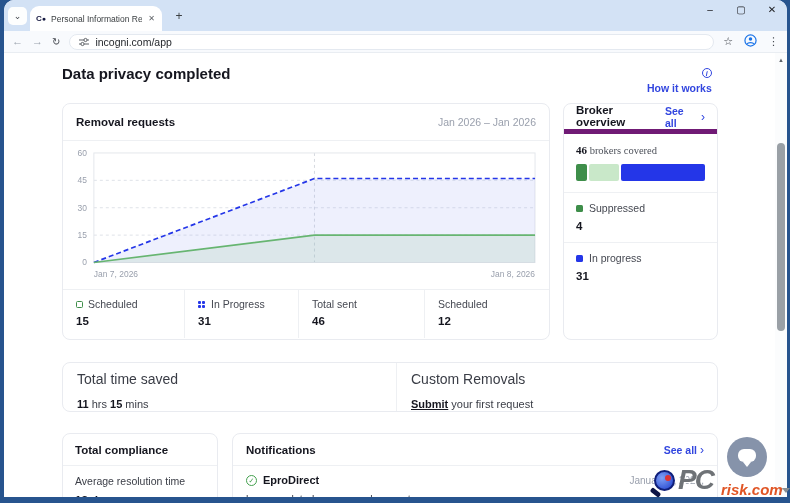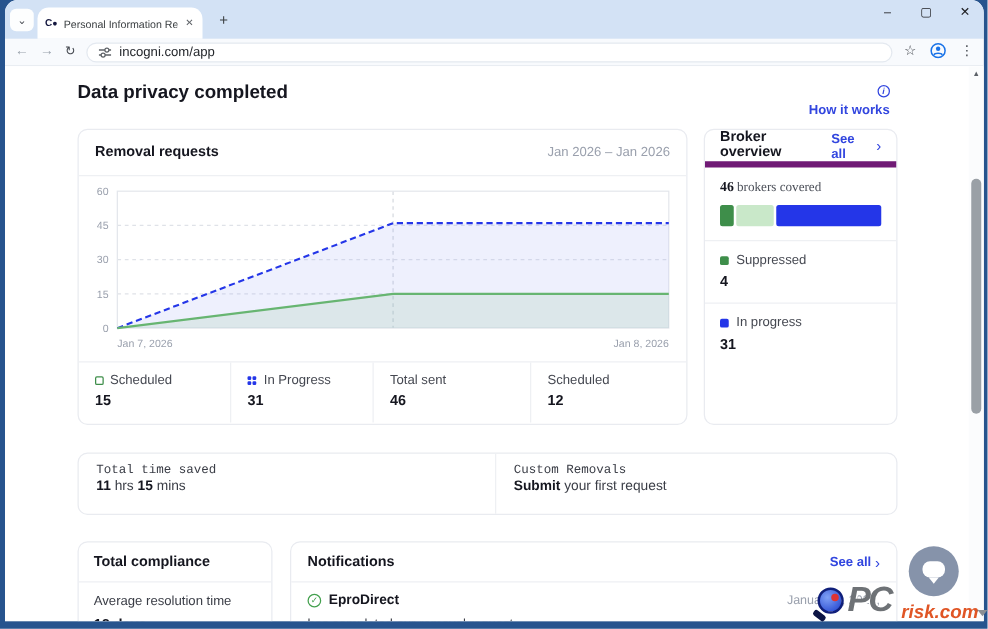--- a/index.html
+++ b/index.html
@@ -84,24 +84,24 @@
   .bo-row { padding:9px 12px 10px; border-bottom:1px solid #eef0f3; }
   .bo-row:last-child { border-bottom:none; }
   .bo-leg { display:flex; align-items:center; gap:6px; font-size:10.5px; color:#454851; }
   .swatch { width:7px; height:7px; border-radius:1.5px; }
   .bo-val { font-size:11.5px; font-weight:700; color:#15161f; margin-top:6px; }
 
   
   .card-time { left:58px; top:309px; width:656px; height:50px; display:flex; }
   .ts-col { padding:8px 14px; }
   .ts-col.left { width:334px; border-right:1px solid #eef0f3; }
-  .ts-label { font-size:10px; color:#3a3d46;font-family:Liberation Mono, monospace; }
-  .ts-value { font-size:11px; color:#3a3d46; margin-top:1px; }
+  .ts-label { font-size:14px; color:#3a3d46; }
+  .ts-value { font-size:11px; color:#3a3d46; margin-top:11px; }
   .ts-value b { color:#15161f; }
-  .submit-link { font-weight:700; color:#15161f; cursor:pointer;text-align:right; }
+  .submit-link { font-weight:700; text-decoration:underline; color:#15161f; cursor:pointer;text-align:right; }
 
   
   .card-compliance { left:58px; top:380px; width:156px; height:80px; }
   .bc-head { height:32px; border-bottom:1px solid #eef0f3; display:flex; align-items:center; padding:0 12px; }
   .bc-body { padding:9px 12px; }
   .bc-metric-label { font-size:10.5px; color:#3a3d46; }
   .bc-metric-value { font-size:11.5px; font-weight:700; color:#15161f; margin-top:7px; }
 
   .card-notif { left:228px; top:380px; width:486px; height:80px; }
   .nf-head { height:32px; border-bottom:1px solid #eef0f3; display:flex; align-items:center;

